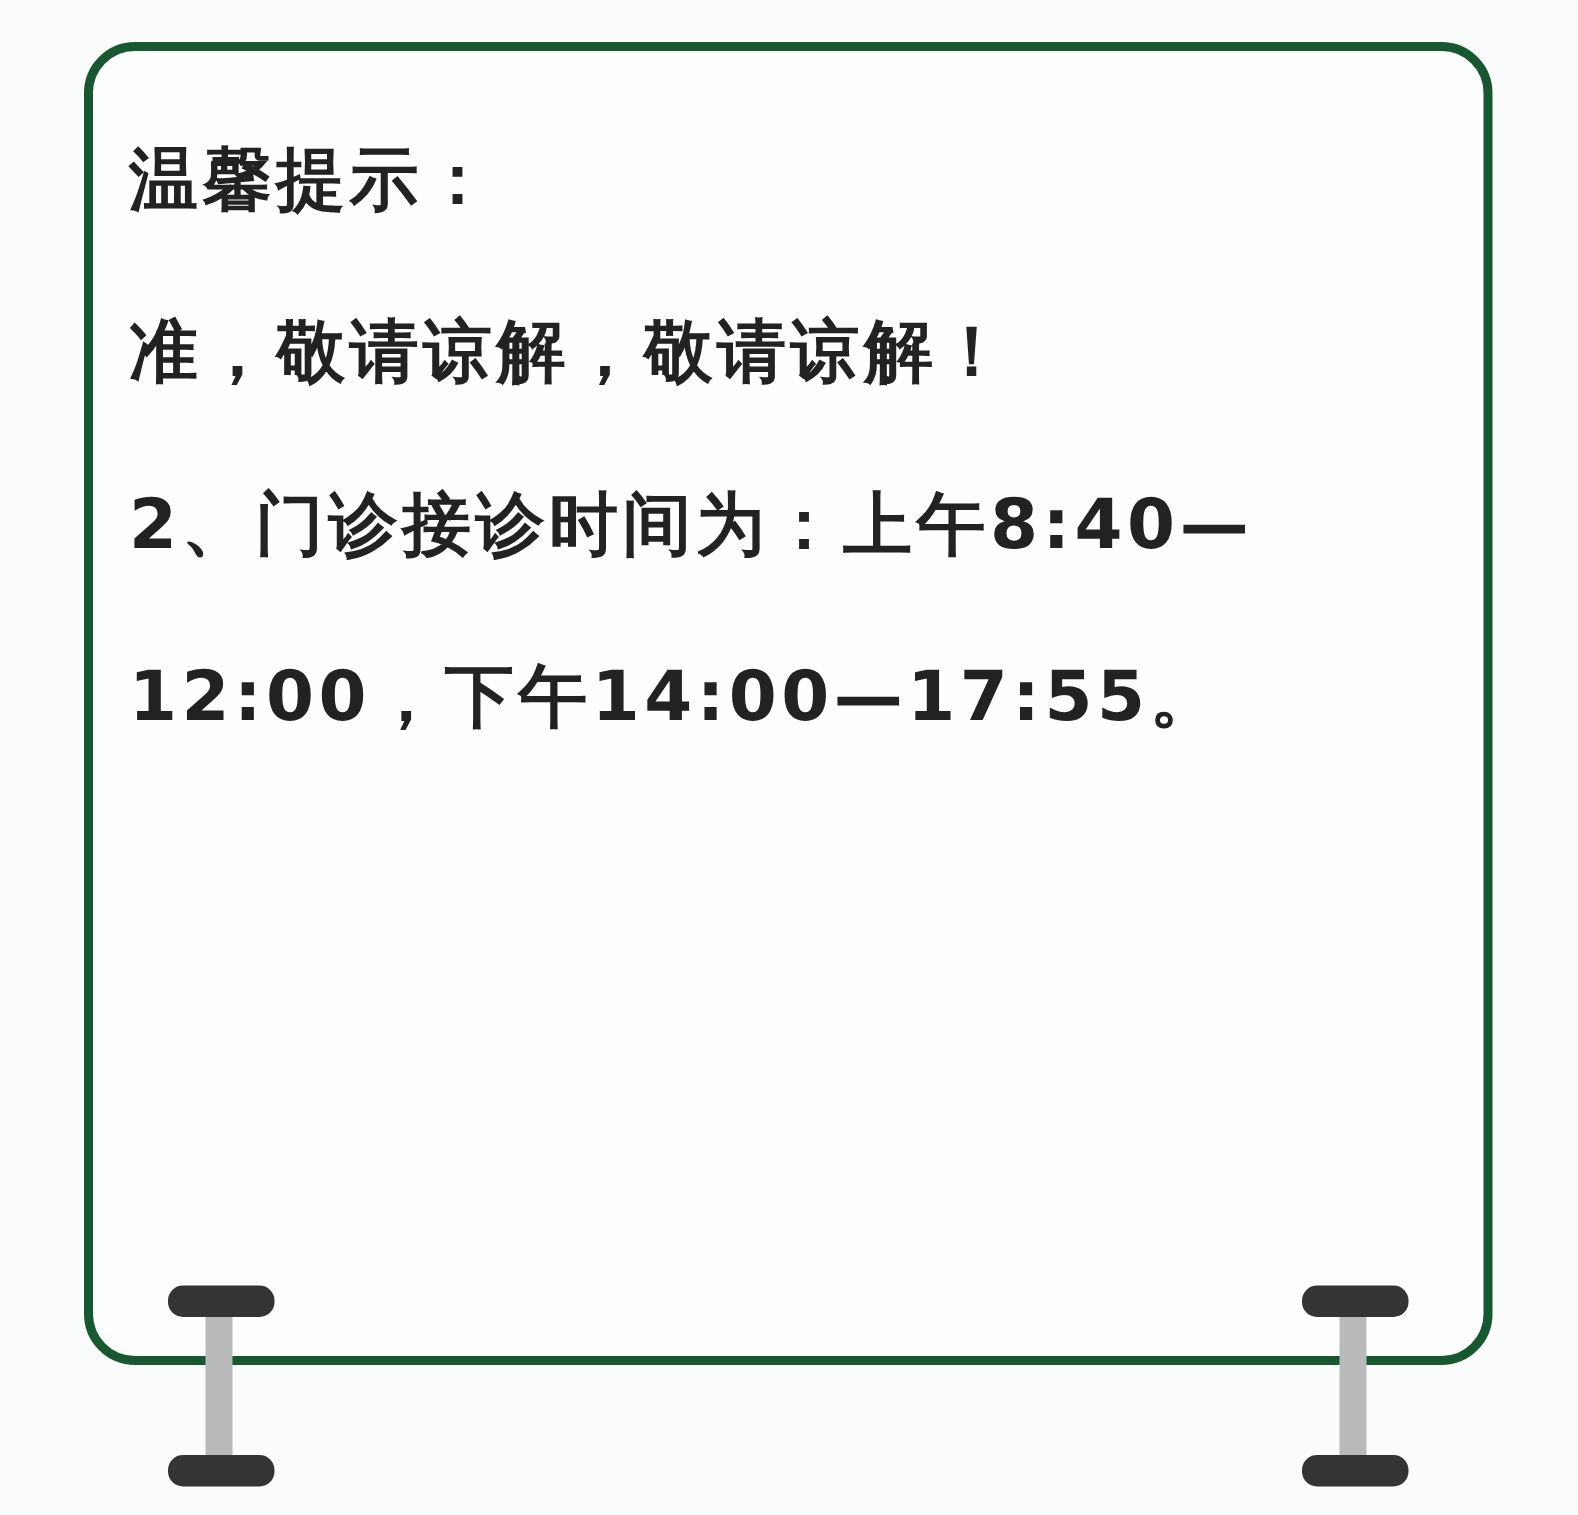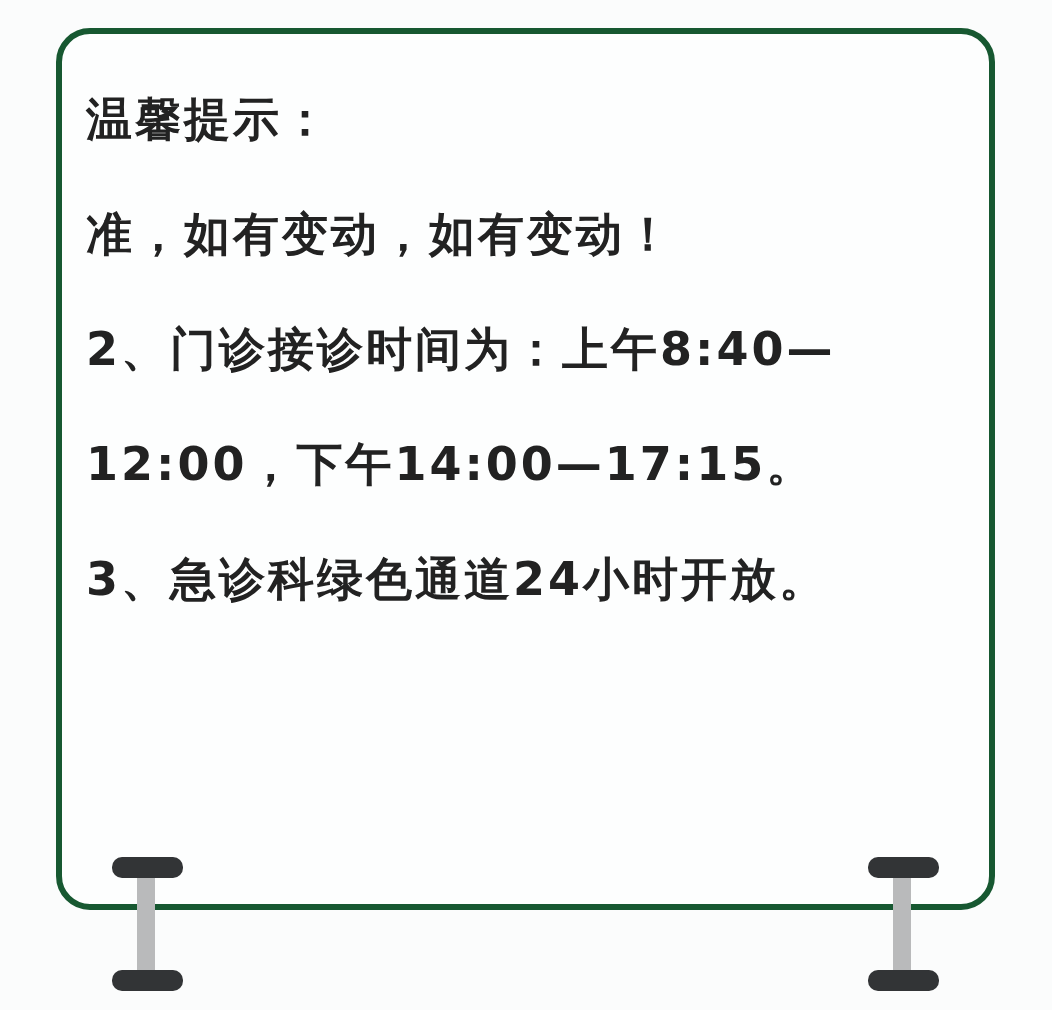--- a/index.html
+++ b/index.html
@@ -60,24 +60,23 @@
   }
   .leg-left{left:112px;top:857px;width:71px;height:136px;}
   .leg-right{left:868px;top:857px;width:71px;height:136px;}
 </style>
 </head>
 <body>
 
 <div class="board">
   <div class="board-text">
     <div class="line">温馨提示：</div>
-    <div class="line">准，如有变动，如有变动！</div>
+    <div class="line">准，敬请谅解，敬请谅解！</div>
     <div class="line">2、门诊接诊时间为：上午8:40—</div>
-    <div class="line">12:00，下午14:00—17:15。</div>
-    <div class="line">3、急诊科绿色通道24小时开放。</div>
+    <div class="line">12:00，下午14:00—17:55。</div>
   </div>
 </div>
 
 <div class="leg leg-left">
   <div class="pole"></div>
   <div class="clamp"></div>
   <div class="foot"></div>
 </div>
 
 <div class="leg leg-right">

